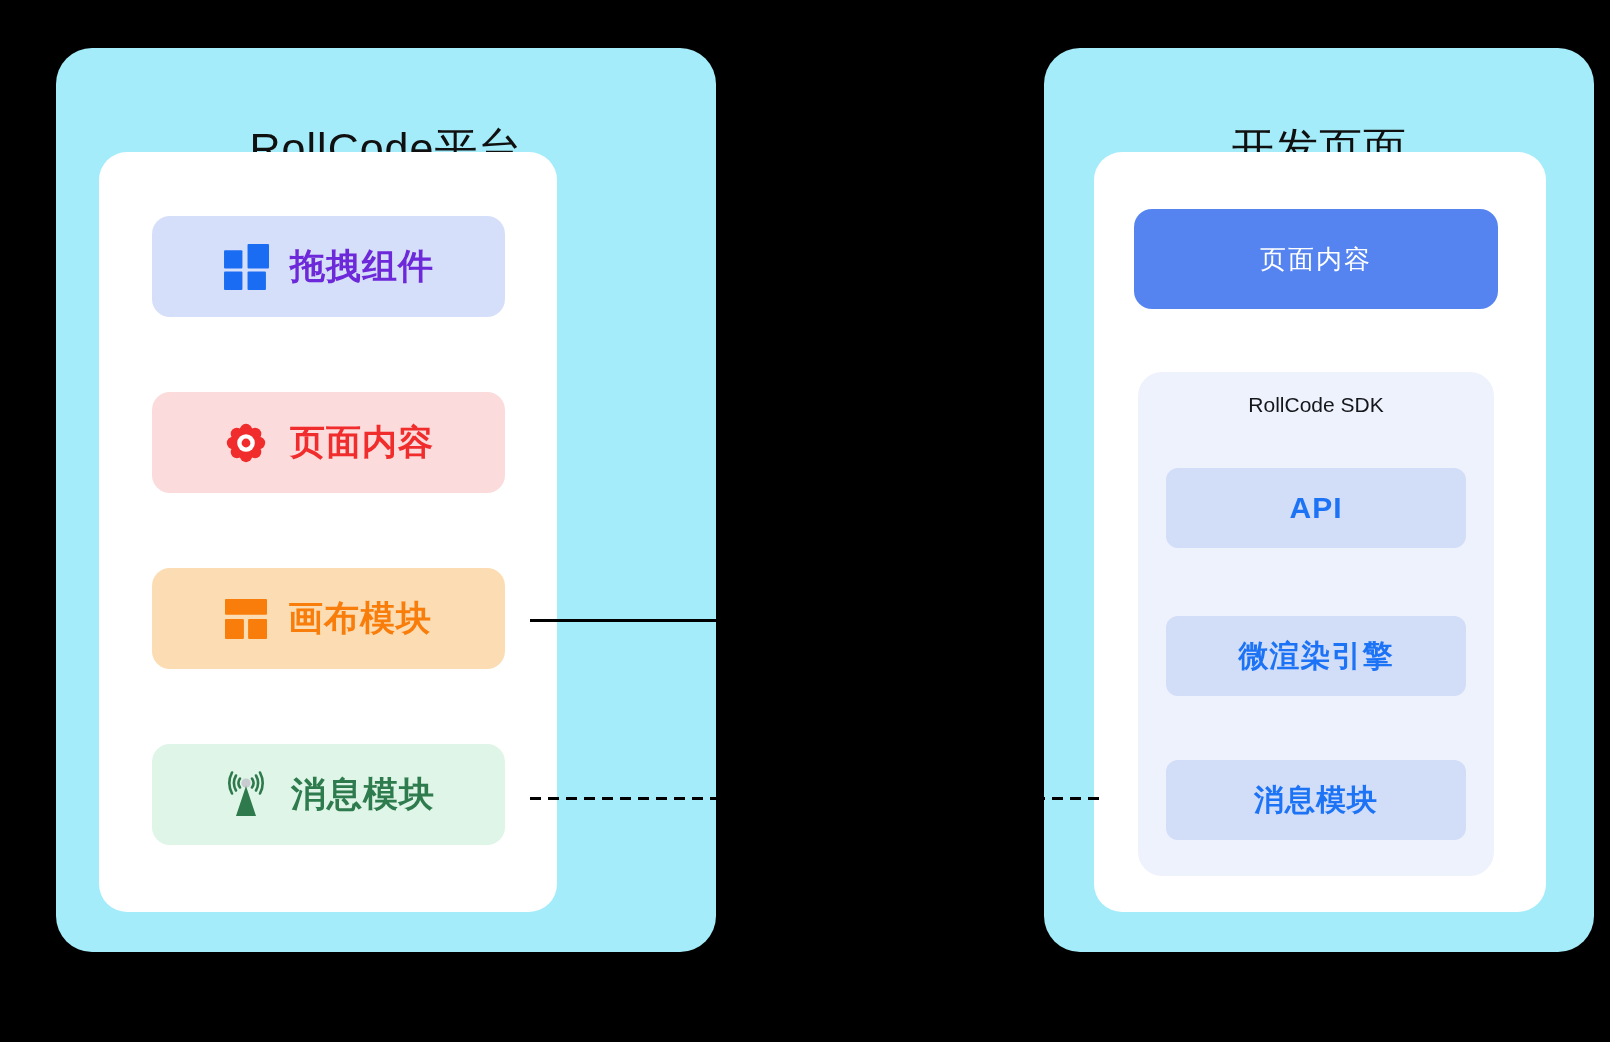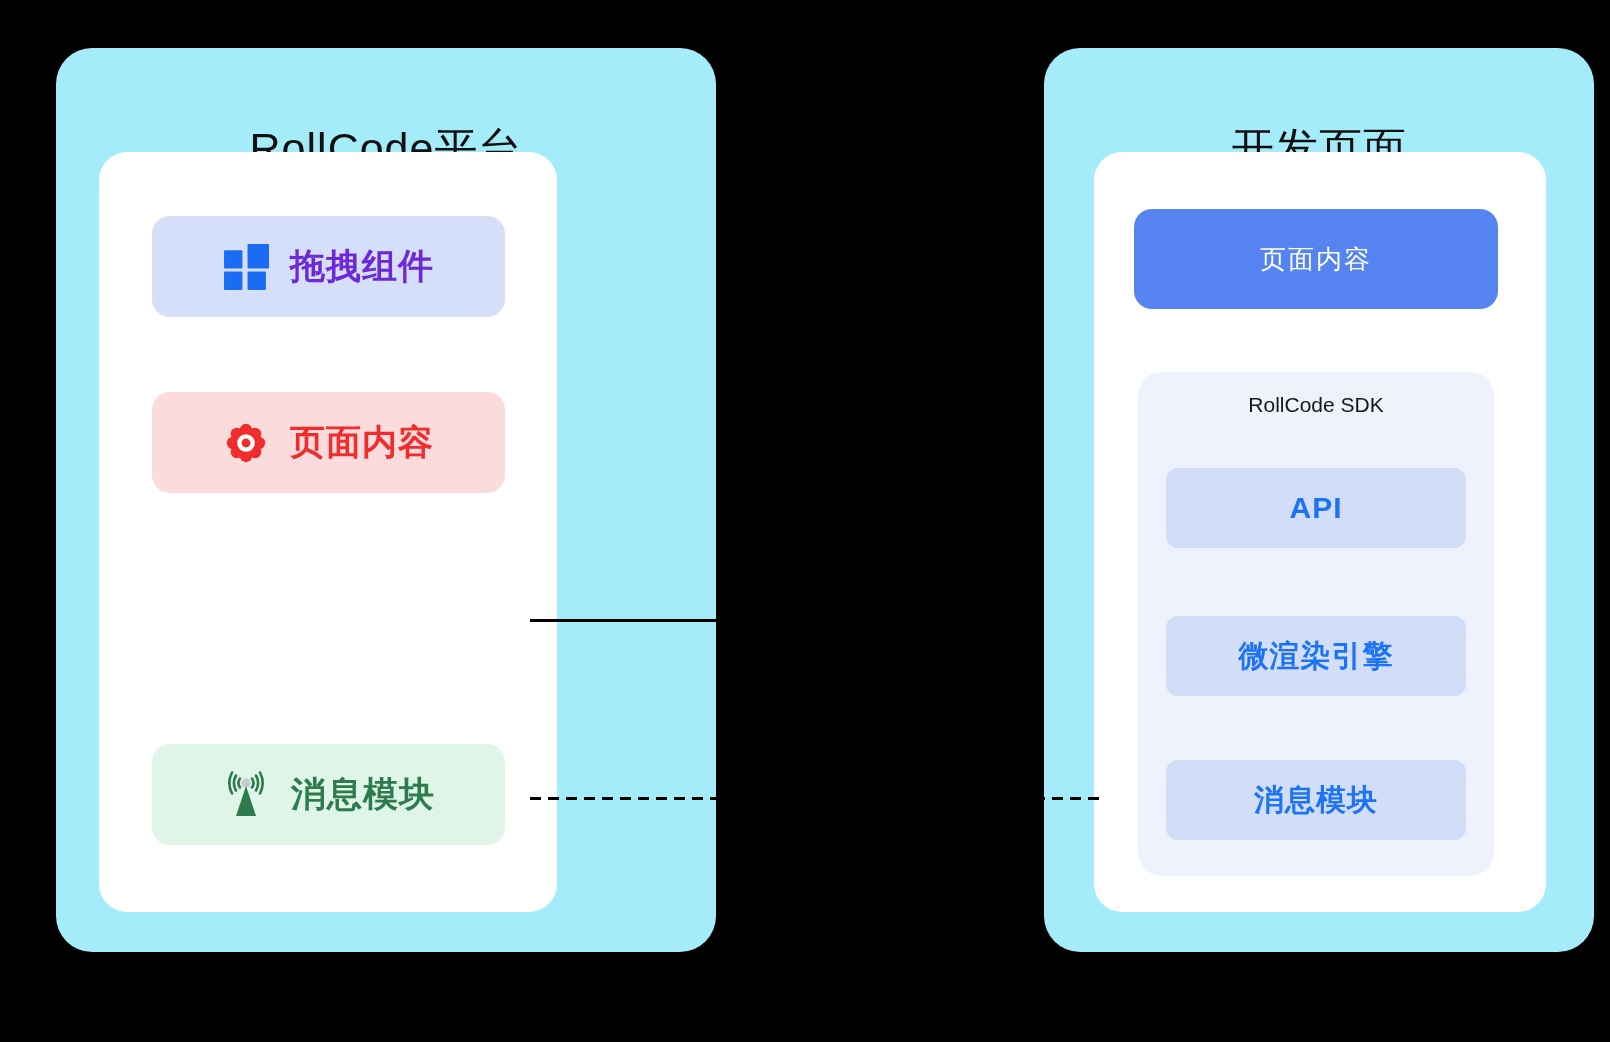--- a/index.html
+++ b/index.html
@@ -167,20 +167,30 @@
             <circle cx="10.5" cy="24" r="6.5"></circle>
             <circle cx="14.5" cy="14.5" r="6.5"></circle>
           </g>
           <circle cx="24" cy="24" r="9.2" fill="#FFFFFF"></circle>
           <circle cx="24" cy="24" r="4.6" fill="#F12C2C"></circle>
         </svg>
       </span>
       <span>页面内容</span>
     </div>
 
+    <div class="module-pill mp-2" style="background-color: rgb(252, 220, 178); color: rgb(248, 125, 11);">
+      <span class="icon">
+        <svg width="42" height="40" viewBox="0 0 40 38" fill="#F87D0B">
+          <rect x="0" y="0" width="40" height="15" rx="1"></rect>
+          <rect x="0" y="19" width="18" height="19" rx="1"></rect>
+          <rect x="22" y="19" width="18" height="19" rx="1"></rect>
+        </svg>
+      </span>
+      <span>画布模块</span>
+    </div>
 
     <div class="module-pill mp-3" style="background-color: rgb(222, 245, 231); color: rgb(46, 123, 78);">
       <span class="icon">
         <svg width="48" height="48" viewBox="0 0 48 48">
           <g stroke="#2F7A4D" stroke-width="2.6" stroke-linecap="round" fill="none">
             <path d="M18,7.5 Q14.8,12 18,16.5"></path>
             <path d="M14,4.5 Q9.8,12 14,19.5"></path>
             <path d="M10,1.5 Q4.6,12 10,22.5"></path>
             <path d="M30,7.5 Q33.2,12 30,16.5"></path>
             <path d="M34,4.5 Q38.2,12 34,19.5"></path>

